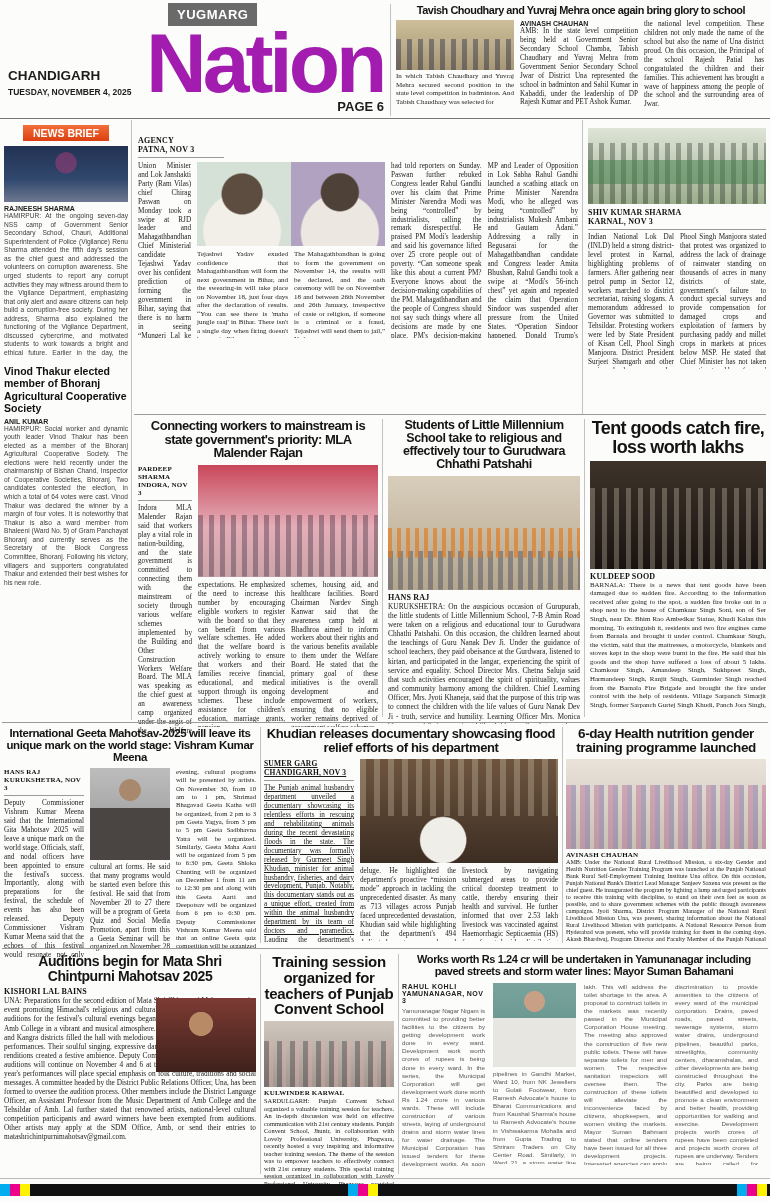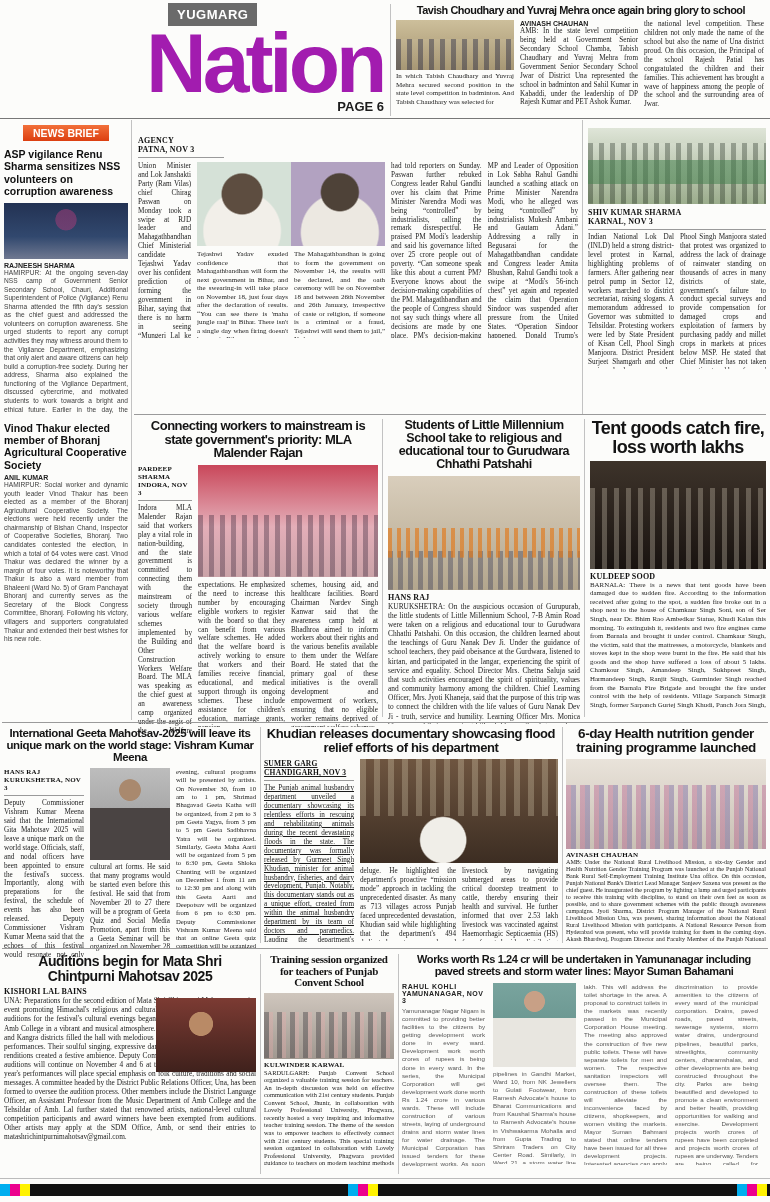--- a/index.html
+++ b/index.html
@@ -46,20 +46,24 @@
   #ph-training{background:repeating-linear-gradient(90deg,rgba(60,55,60,.4) 0 5px,rgba(230,170,170,.35) 5px 9px,transparent 9px 13px) 0 100%/100% 70% no-repeat,linear-gradient(180deg,#cfc6bd,#a09890);}
   #ph-works{background:radial-gradient(circle at 50% 22%,#c8a086 0 13%,transparent 14%),linear-gradient(180deg,transparent 0 42%,#e8e6e0 42%),linear-gradient(180deg,#79a49e,#5d8a84);}
 
   .barsq{position:absolute;width:10px;height:12px;top:0;}
 </style>
 </head>
 <body>
 
 <div class="page">
 
+  <div class="abs" style="left:8px;top:68px;width:140px;">
+    <div class="city">CHANDIGARH</div>
+    <div class="mdate">TUESDAY, NOVEMBER 4, 2025</div>
+  </div>
   <div class="abs" style="left:110px;top:2px;width:278px;height:114px;">
     <span class="brand-top">YUGMARG</span>
     <div class="brand-name" style="margin-top:22px;">Nation</div>
     <div class="pageno">PAGE 6</div>
   </div>
   <div class="vr" style="left:390px;top:4px;height:112px;"></div>
 
   <div class="abs" style="left:396px;top:4px;width:370px;height:113px;">
     <div class="hl" style="font-size:11.5px;letter-spacing:-0.5px;white-space:nowrap;transform:scaleX(.95);">Tavish Choudhary and Yuvraj Mehra once again bring glory to school</div>
     <div class="cols" style="margin-top:4px;gap:6px;">
@@ -76,21 +80,20 @@
       </div>
     </div>
   </div>
 
   <div class="hr" style="left:0;top:118px;width:770px;background:#777;"></div>
 
   <div class="abs" style="left:4px;top:123px;width:124px;">
     <div style="text-align:center;">
       <span class="nb-box">NEWS BRIEF</span>
     </div>
-    <div class="nb-title" style="margin-top:7px;">ASP vigilance Renu Sharma sensitizes NSS volunteers on corruption awareness</div>
     <div class="ph" id="ph-nss" style="height:56px;margin-top:5px;"></div>
     <div class="by-sm" style="margin-top:3px;">RAJNEESH SHARMA</div>
     <div class="bt-sans" style="height:146px;">HAMIRPUR: At the ongoing seven-day NSS camp of Government Senior Secondary School, Chauri, Additional Superintendent of Police (Vigilance) Renu Sharma attended the fifth day's session as the chief guest and addressed the volunteers on corruption awareness. She urged students to report any corrupt activities they may witness around them to the Vigilance Department, emphasizing that only alert and aware citizens can help build a corruption-free society. During her address, Sharma also explained the functioning of the Vigilance Department, discussed cybercrime, and motivated students to work towards a bright and ethical future. Earlier in the day, the volunteers undertook various project-based activities followed by cultural performances.</div>
     <div class="nb-title" style="margin-top:7px;">Vinod Thakur elected member of Bhoranj Agricultural Cooperative Society</div>
     <div class="by-sm" style="margin-top:3px;">ANIL KUMAR</div>
     <div class="bt-sans" style="height:220px;">HAMIRPUR: Social worker and dynamic youth leader Vinod Thakur has been elected as a member of the Bhoranj Agricultural Cooperative Society. The elections were held recently under the chairmanship of Bishan Chand, Inspector of Cooperative Societies, Bhoranj. Two candidates contested the election, in which a total of 64 votes were cast. Vinod Thakur was declared the winner by a margin of four votes. It is noteworthy that Thakur is also a ward member from Bhaleeni (Ward No. 5) of Gram Panchayat Bhoranj and currently serves as the Secretary of the Block Congress Committee, Bhoranj. Following his victory, villagers and supporters congratulated Thakur and extended their best wishes for his new role.</div>
   </div>
   <div class="vr" style="left:131px;top:120px;height:600px;"></div>
 
   <div class="abs" style="left:138px;top:126px;width:440px;">
@@ -148,21 +151,21 @@
         <div class="cols" style="gap:6px;margin-top:4px;">
           <div class="bt" style="width:87px;height:146px;">expectations. He emphasized the need to increase this number by encouraging eligible workers to register with the board so that they can benefit from various welfare schemes. He added that the welfare board is actively working to ensure that workers and their families receive financial, educational, and medical support through its ongoing schemes. These include assistance for children's education, marriage grants, pension</div>
           <div class="bt" style="width:87px;height:146px;">schemes, housing aid, and healthcare facilities. Board Chairman Nardev Singh Kanwar said that the awareness camp held at Bhadhroa aimed to inform workers about their rights and the various benefits available to them under the Welfare Board. He stated that the primary goal of these initiatives is the overall development and empowerment of workers, ensuring that no eligible worker remains deprived of government welfare schemes.</div>
         </div>
       </div>
     </div>
   </div>
   <div class="vr" style="left:382px;top:419px;height:298px;"></div>
 
   <div class="abs" style="left:388px;top:419px;width:192px;">
-    <div class="hl" style="font-size:12.5px;letter-spacing:-0.4px;">Students of Little Millennium School take to religious and educational tour to Gurudwara Chhathi Patshahi</div>
+    <div class="hl" style="font-size:12.5px;letter-spacing:-0.4px;">Students of Little Millennium School take to religious and effectively tour to Gurudwara Chhathi Patshahi</div>
     <div class="ph" id="ph-students" style="height:114px;margin-top:4px;"></div>
     <div class="by" style="margin-top:3px;">HANS RAJ</div>
     <div class="bt" style="height:122px;font-size:7.4px;">KURUKSHETRA: On the auspicious occasion of Gurupurab, the little students of Little Millennium School, 7-B Amin Road were taken on a religious and educational tour to Gurudwara Chhathi Patshahi. On this occasion, the children learned about the teachings of Guru Nanak Dev Ji. Under the guidance of school teachers, they paid obeisance at the Gurdwara, listened to kirtan, and participated in the langar, experiencing the spirit of service and equality. School Director Mrs. Chetna Saluja said that such activities encouraged the spirit of spirituality, values and community harmony among the children. Chief Learning Officer, Mrs. Jyoti Khaneja, said that the purpose of this trip was to connect the children with the life values of Guru Nanak Dev Ji - truth, service and humility. Learning Officer Mrs. Monica Sharma said that connecting little children with religious places was essential for their all-round development.</div>
   </div>
   <div class="vr" style="left:584px;top:419px;height:298px;"></div>
 
   <div class="abs" style="left:590px;top:419px;width:176px;">
     <div class="hl" style="font-size:18px;letter-spacing:-0.6px;">Tent goods catch fire, loss worth lakhs</div>
     <div class="ph" id="ph-tent" style="height:108px;margin-top:4px;"></div>
     <div class="by" style="margin-top:3px;">KULDEEP SOOD</div>
@@ -226,21 +229,21 @@
     <div class="hl" style="font-size:14px;letter-spacing:-0.4px;">Auditions begin for Mata Shri Chintpurni Mahotsav 2025</div>
     <div class="by" style="margin-top:4px;">KISHORI LAL BAINS</div>
     <div style="position:relative;">
       <div class="ph" id="ph-auditions" style="position:absolute;right:0;top:2px;width:100px;height:74px;"></div>
       <div class="bt" style="height:172px;font-size:7.3px;">UNA: Preparations for the second edition of Mata Shri Chintpurni Mahotsav, a major event promoting Himachal's religious and cultural tourism, are in full swing. The auditions for the festival's cultural evenings began on Monday at the auditorium of Amb College in a vibrant and musical atmosphere. Young artists from Una, Chamba and Kangra districts filled the hall with melodious tunes, rhythmic beats and spirited performances. Their soulful singing, expressive dances and harmonious instrumental renditions created a festive ambience. Deputy Commissioner Jatin Lal informed that auditions will continue on November 4 and 6 at the same venue. He said that this year's performances will place special emphasis on folk culture, traditions and social messages. A committee headed by the District Public Relations Officer, Una, has been formed to oversee the audition process. Other members include the District Language Officer, an Assistant Professor from the Music Department of Amb College and the Tehsildar of Amb. Lal further stated that renowned artists, national-level cultural competition participants and award winners have been exempted from auditions. Other artists may apply at the SDM Office, Amb, or send their entries to matashrichintpurnimahotsav@gmail.com.</div>
     </div>
   </div>
   <div class="vr" style="left:260px;top:954px;height:220px;"></div>
 
   <div class="abs" style="left:264px;top:954px;width:130px;">
-    <div class="hl" style="font-size:11px;letter-spacing:-0.3px;font-family:Liberation Serif, serif;">Training session organized for teachers of Punjab Convent School</div>
+    <div class="hl" style="font-size:15px;letter-spacing:-0.3px;">Training session organized for teachers of Punjab Convent School</div>
     <div class="ph" id="ph-training" style="height:66px;margin-top:4px;"></div>
     <div class="by" style="font-size:7px;margin-top:2px;">KULWINDER KARWAL</div>
     <div class="bt" style="height:96px;font-size:6.4px;line-height:1.18;">SARDULGARH: Punjab Convent School organized a valuable training session for teachers. An in-depth discussion was held on effective communication with 21st century students. Punjab Convent School, Jhunir, in collaboration with Lovely Professional University, Phagwara, recently hosted a very inspiring and informative teacher training session. The theme of the session was to empower teachers to effectively connect with 21st century students. This special training session organized in collaboration with Lovely Professional University, Phagwara provided guidance to teachers on modern teaching methods and understanding the changing mindset of students. The program was inaugurated by the school principal, Mrs. Teesha Arora. She welcomed the renowned instructors of Lovely Professional University, Pankaj Arora (Officer, Career Guidance Department) and Abhishek Bhau (Assistant Professor) with bouquets and mementos. During the training session, the trainers, in a conversational style, discussed with the teachers about the digital age mindset, learning styles and challenges of 21st century students.</div>
   </div>
   <div class="vr" style="left:398px;top:954px;height:220px;"></div>
 
   <div class="abs" style="left:402px;top:954px;width:364px;">
     <div class="hl" style="font-size:11px;letter-spacing:-0.4px;">Works worth Rs 1.24 cr will be undertaken in Yamunanagar including paved streets and storm water lines: Mayor Suman Bahamani</div>
     <div class="cols" style="margin-top:6px;gap:8px;">
       <div style="width:83px;">

